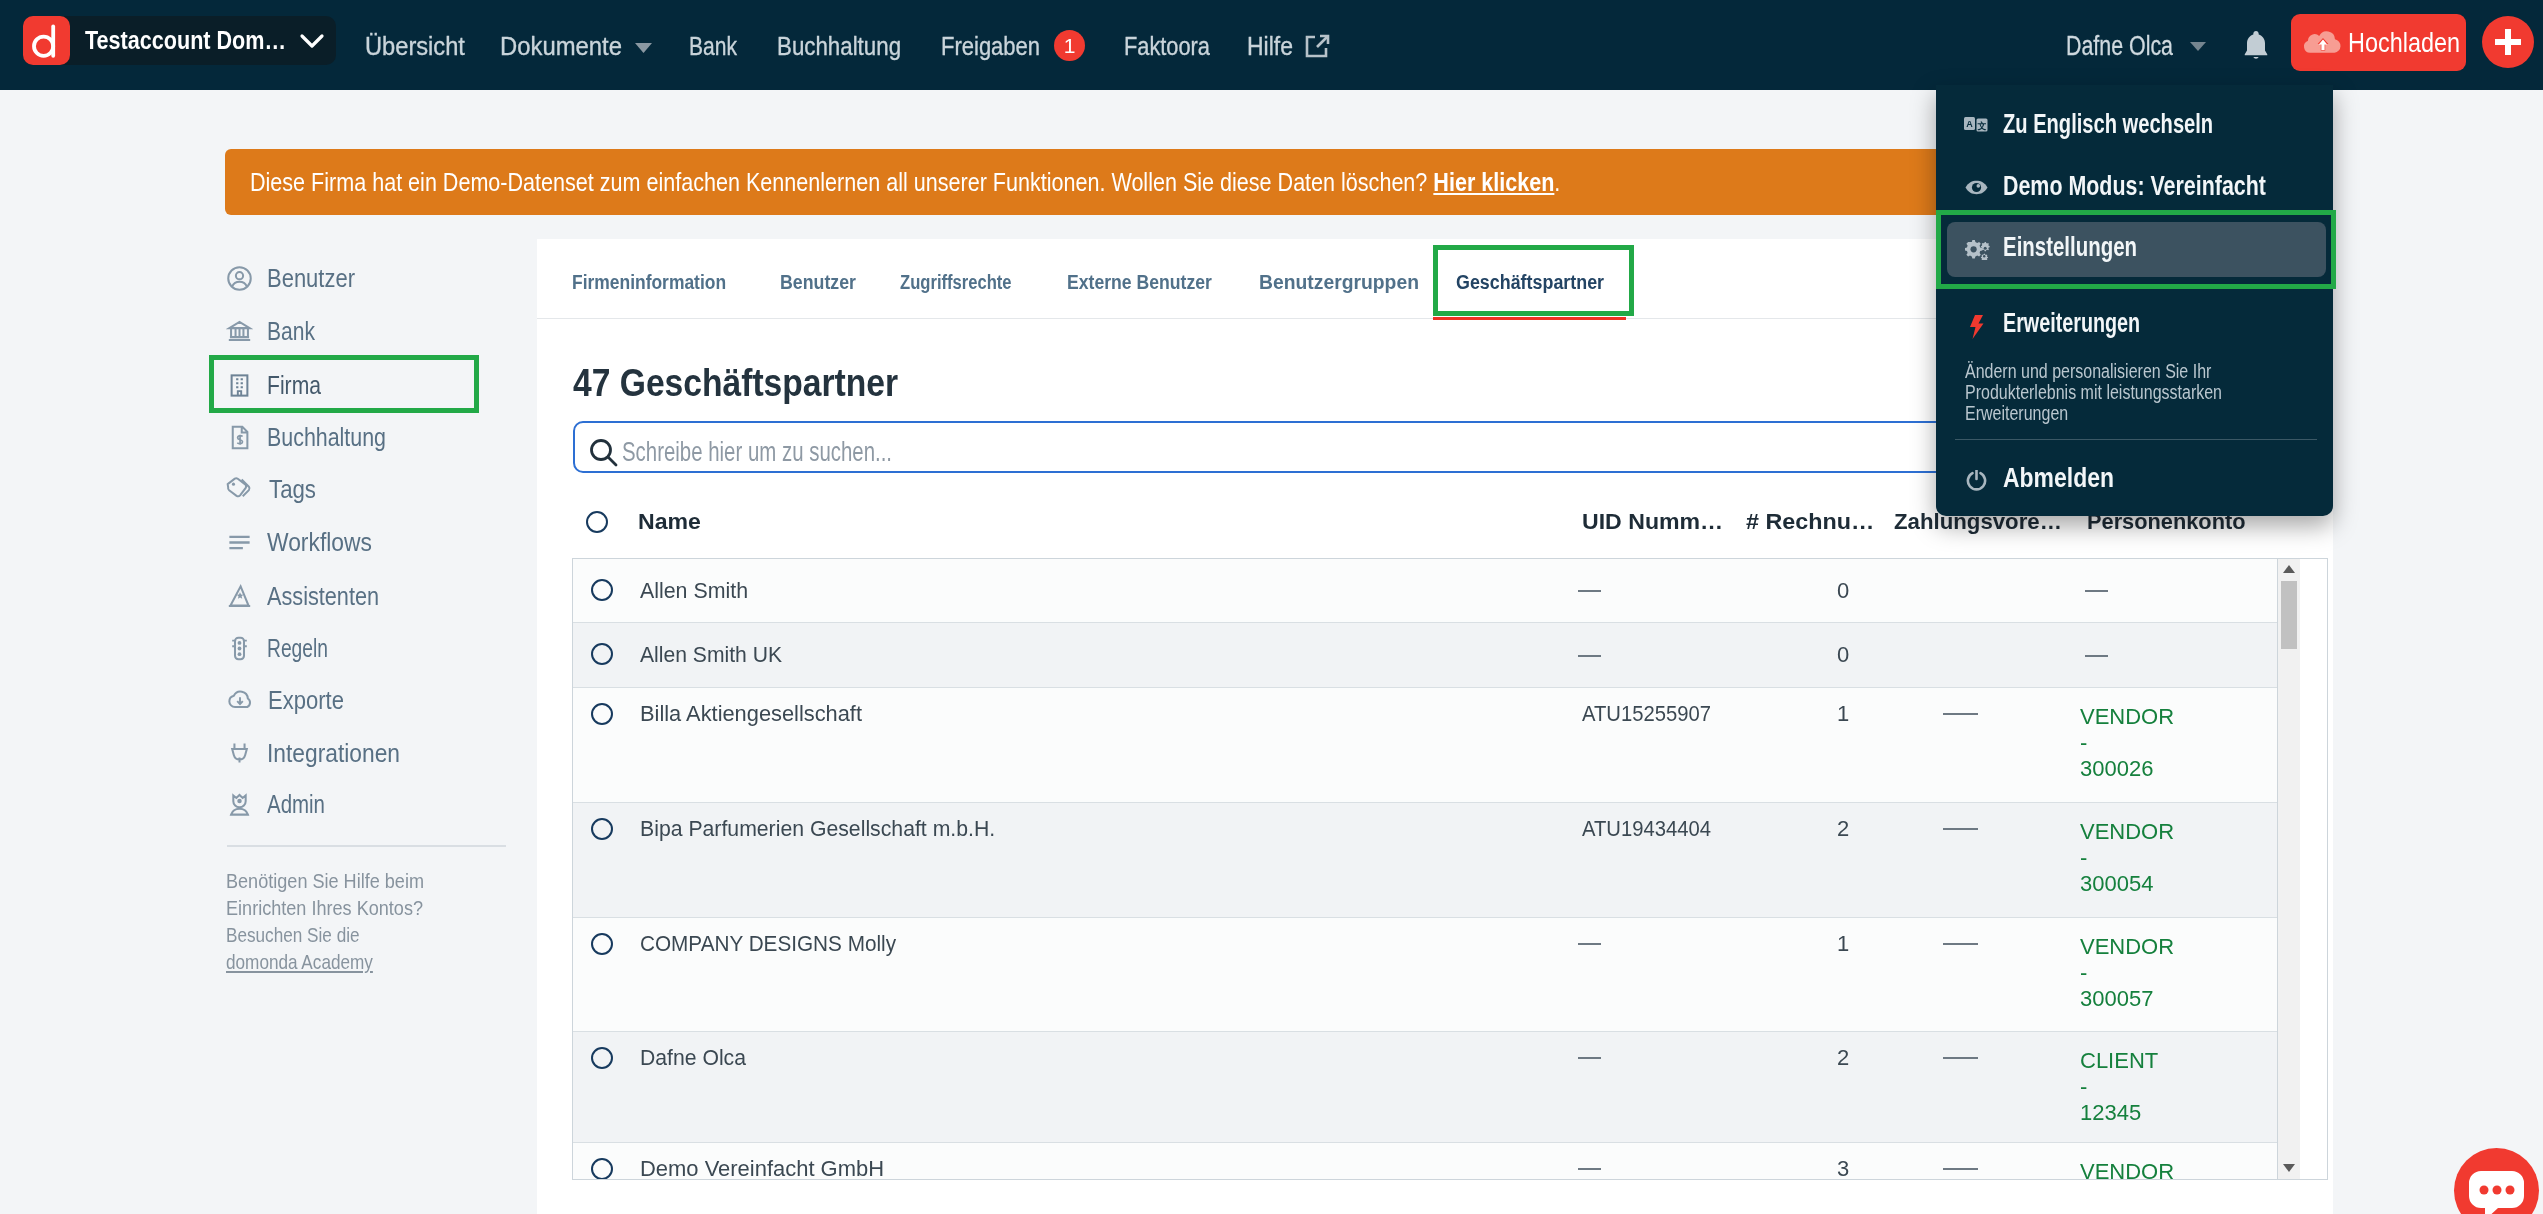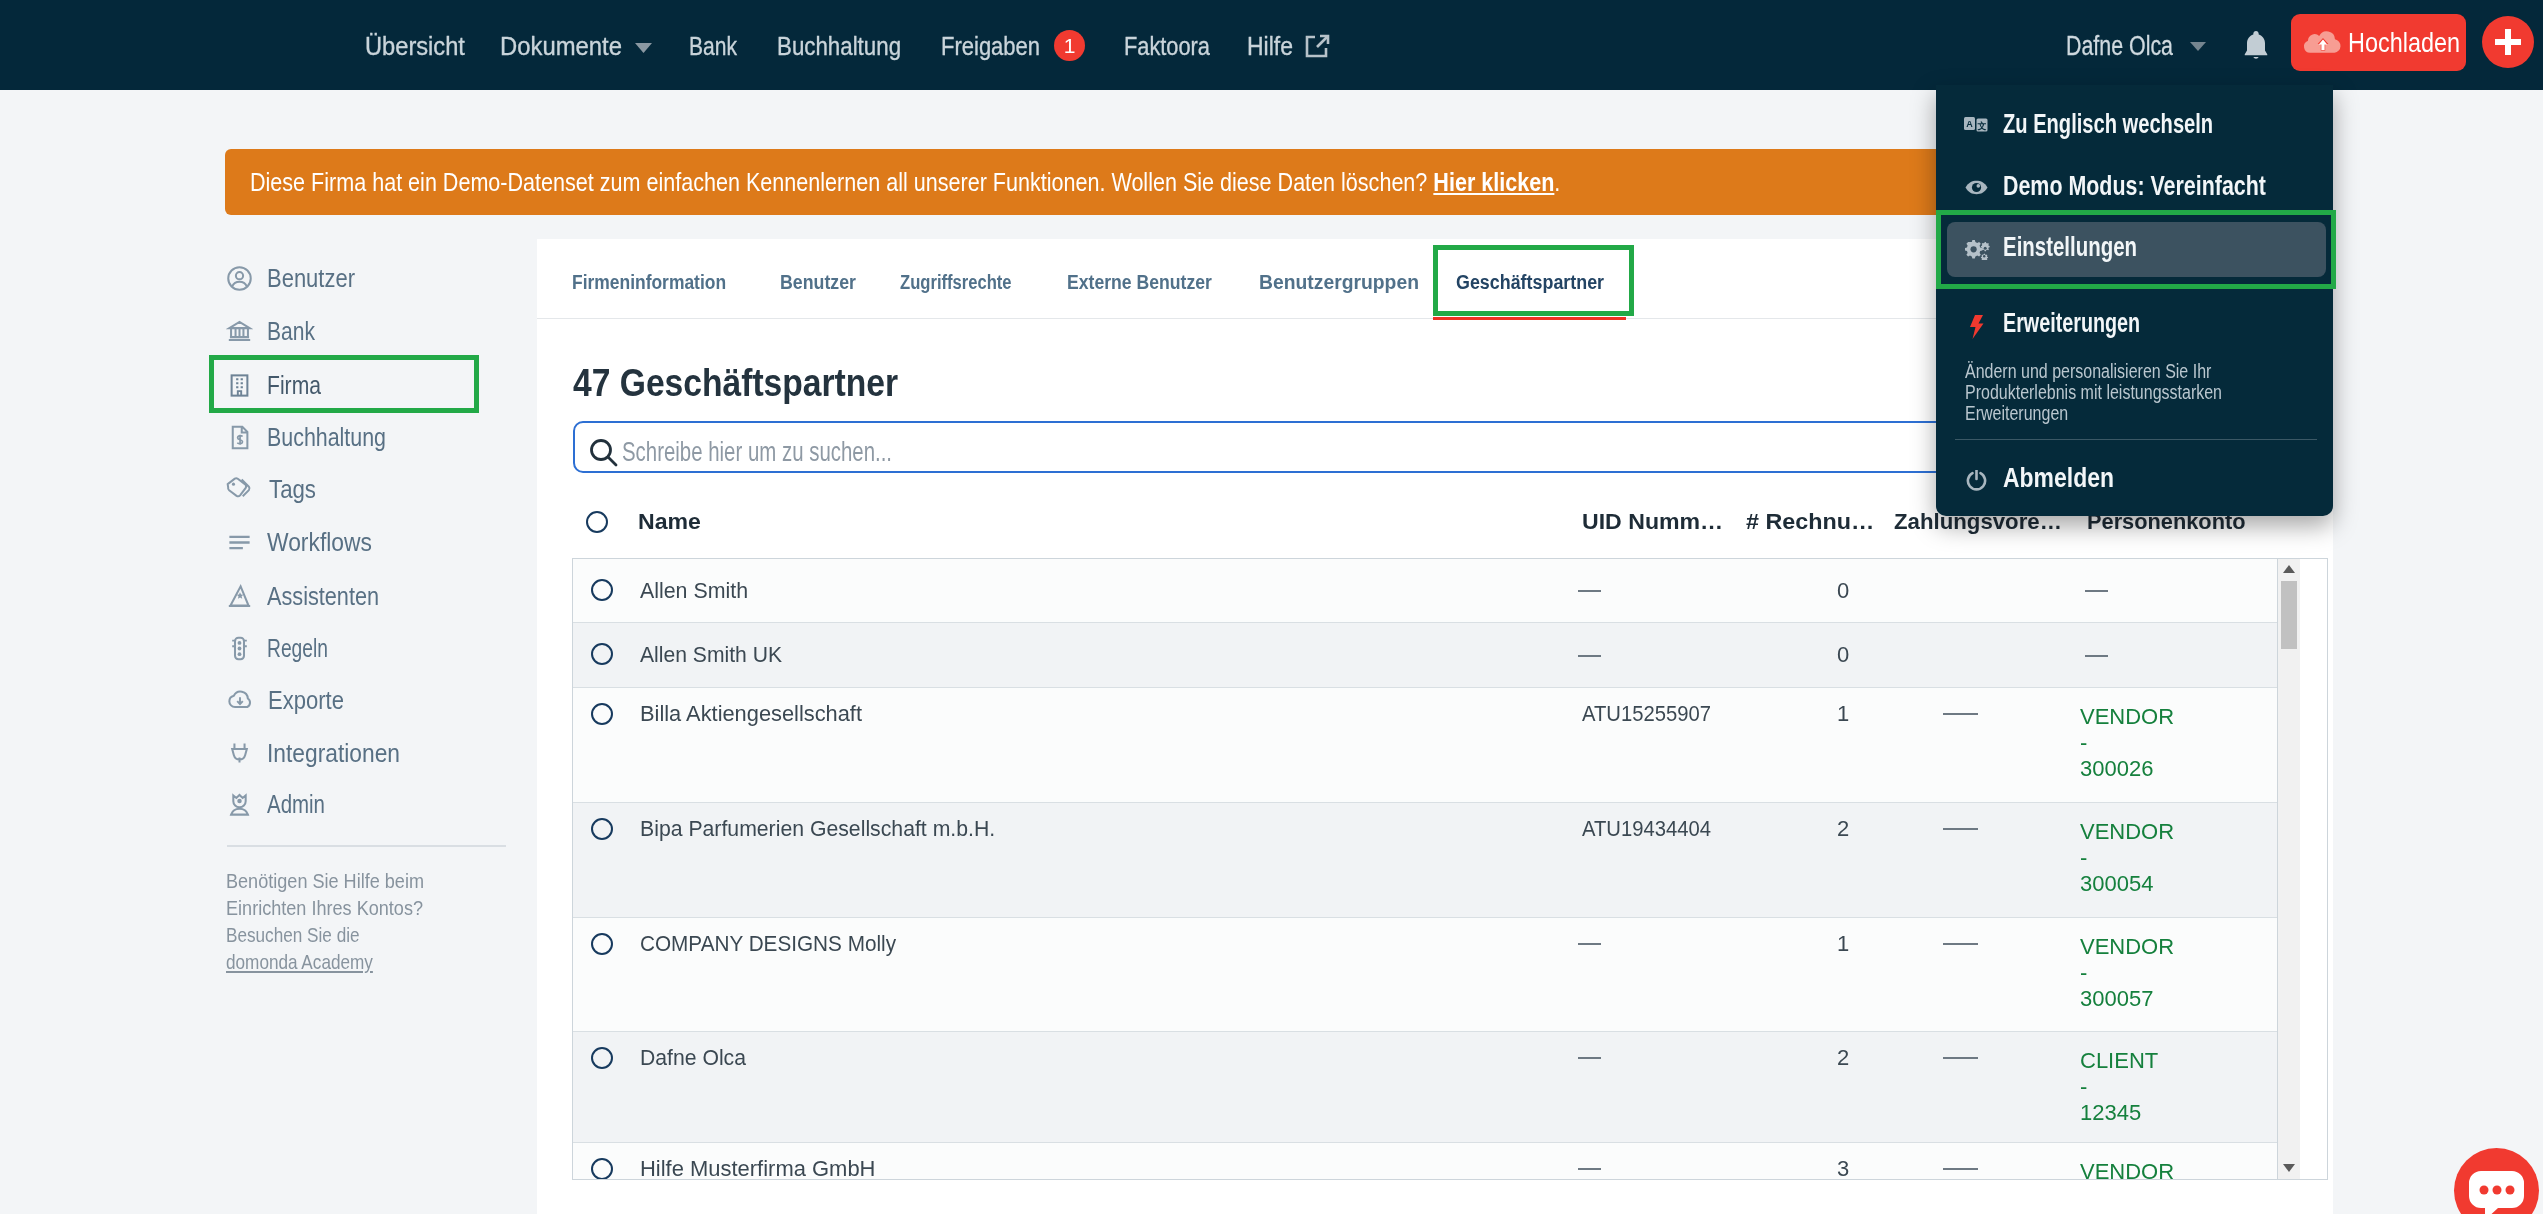--- a/index.html
+++ b/index.html
@@ -70,20 +70,30 @@
   .ddpara { position:absolute; left:29px; top:276px; color:#bac7cf; font-size:20px; line-height:21px; white-space:nowrap; transform:scaleX(0.80); transform-origin:0 0;}
   .dddiv { position:absolute; left:19px; top:354px; width:362px; height:1px; background:rgba(255,255,255,0.22); }
 
   
   .chat { position:absolute; left:2454px; top:1148px; width:85px; height:85px; border-radius:50%; background:#f13a30; }
 </style>
 </head>
 <body>
 
 <div class="topbar">
+  <div class="brandpill">
+    <div class="brandlogo"><svg width="47" height="49" viewBox="0 0 47 49">
+          <circle cx="20.6" cy="30.2" r="9.6" fill="none" stroke="#fff" stroke-width="3.8"></circle>
+          <path d="M30.2 10.5 L30.2 39.8" stroke="#fff" stroke-width="3.8" stroke-linecap="round" fill="none"></path>
+        </svg></div>
+    <div class="brandtext">Testaccount Dom…</div>
+    <svg style="position:absolute;left:276px;top:15px" width="26" height="20" viewBox="0 0 26 20">
+        <path d="M3 5 L13 15 L23 5" fill="none" stroke="#fff" stroke-width="3.2" stroke-linecap="round" stroke-linejoin="round"></path>
+      </svg>
+  </div>
   <span class="navitem sx" style="left:365px;transform:scaleX(0.910)">Übersicht</span>
   <span class="navitem sx" style="left:500px;transform:scaleX(0.917)">Dokumente</span>
   <svg class="abs" style="left:634px;top:42px" width="19" height="12" viewBox="0 0 19 12">
       <path d="M1 1 L9.5 11 L18 1 Z" fill="#8a98a2"></path>
     </svg>
   <span class="navitem sx" style="left:689px;transform:scaleX(0.810)">Bank</span>
   <span class="navitem sx" style="left:777px;transform:scaleX(0.858)">Buchhaltung</span>
   <span class="navitem sx" style="left:941px;transform:scaleX(0.846)">Freigaben</span>
   <div class="badge">1</div>
   <span class="navitem sx" style="left:1124px;transform:scaleX(0.838)">Faktoora</span>
@@ -284,21 +294,21 @@
     <span class="nm sx" style="top:12px;line-height:28px;transform:scaleX(0.963)">Dafne Olca</span>
     <span class="dash" style="position:absolute;left:1005px;top:25px;width:23px"></span>
     <span class="cnt" style="top:12px;line-height:28px">2</span>
     <span class="dash" style="position:absolute;left:1370px;top:25px;width:35px"></span>
     <div class="pk" style="top:16px">CLIENT<br>-<br>12345</div>
   </div>
   <div class="rowdiv" style="top:583px"></div>
 
   <div class="row odd" style="top:584px;height:36px">
     <div class="radio" style="left:18px;top:15px"></div>
-    <span class="nm sx" style="top:12px;line-height:28px;transform:scaleX(0.998)">Hilfe Musterfirma GmbH</span>
+    <span class="nm sx" style="top:12px;line-height:28px;transform:scaleX(0.998)">Demo Vereinfacht GmbH</span>
     <span class="dash" style="position:absolute;left:1005px;top:25px;width:23px"></span>
     <span class="cnt" style="top:12px;line-height:28px">3</span>
     <span class="dash" style="position:absolute;left:1370px;top:25px;width:35px"></span>
     <div class="pk" style="top:16px">VENDOR</div>
   </div>
 
   <div style="position:absolute;left:1704px;top:0;width:1px;height:620px;background:#cdd5db"></div>
 
   <div class="sbtrack"></div>
   <div class="sbthumb"></div>

